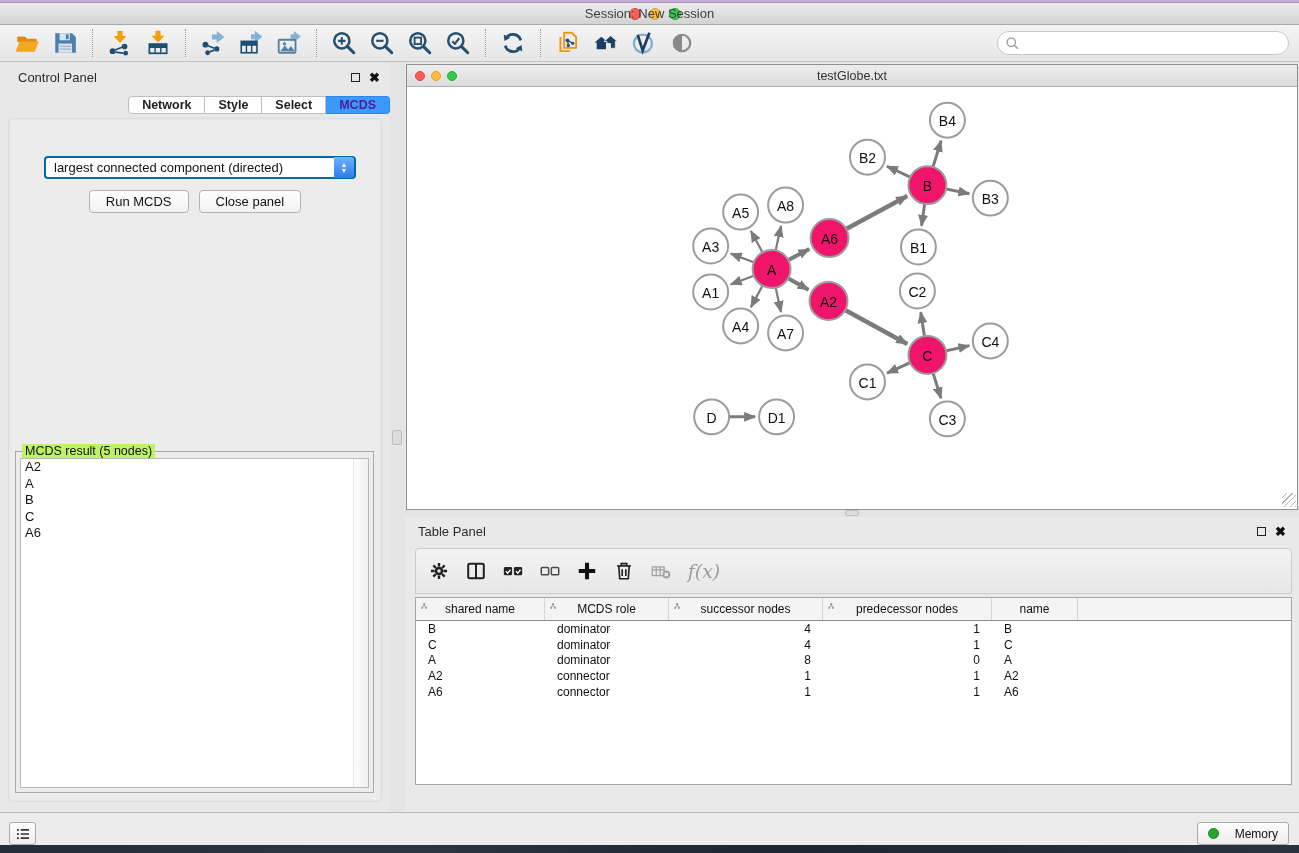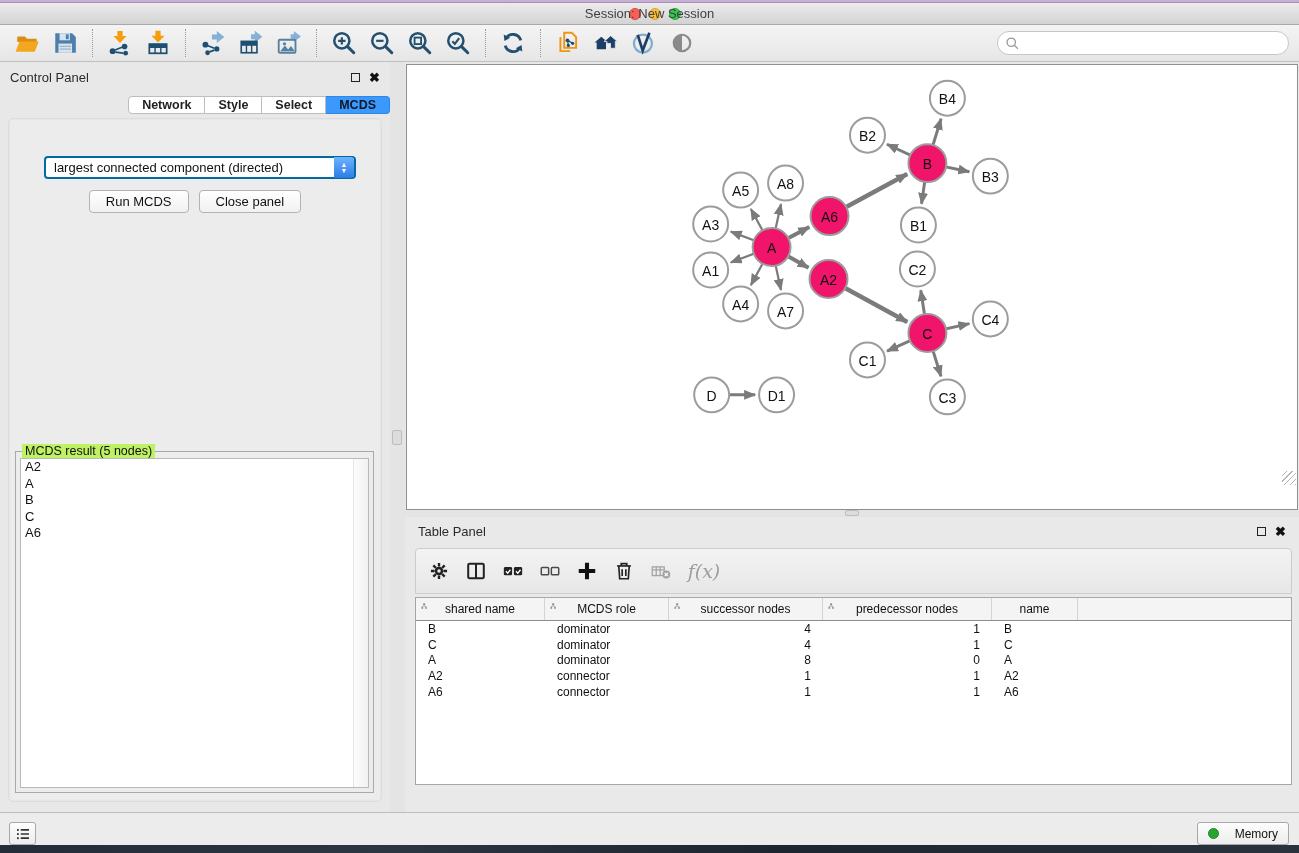--- a/index.html
+++ b/index.html
@@ -25,33 +25,33 @@
   .tb-btn svg { width:26px; height:26px; }
   .search-wrap { position:absolute; right:10px; top:6px; width:292px; height:24px;
     background:#fff; border:1px solid #c6c6c6; border-radius:12px; display:flex; align-items:center; }
   .search-wrap svg { width:15px; height:15px; margin-left:7px; }
   .search-wrap input { border:none; outline:none; background:transparent; flex:1; font-size:12px; padding:0 8px 0 4px; }
 
   
   .main { position:absolute; left:0; top:62px; width:1299px; height:750px; }
 
   
-  .control-panel { position:absolute; left:0; top:0; width:390px; height:750px; background:#e8e8e8; }
+  .control-panel { position:absolute; left:0; top:0; width:390px; height:750px; background:#e8e8e8;padding-left:8px; }
   .panel-head { height:30px; display:flex; align-items:center; padding:0 10px; }
   .panel-head .ph-title { font-size:13px; color:#2b2b2b; }
   .panel-head .ph-icons { margin-left:auto; display:flex; align-items:center; gap:9px; }
   .float-box { width:9px; height:9px; border:1.5px solid #222; display:inline-block; }
   .close-x { font-size:13px; font-weight:bold; color:#111; line-height:1; }
 
   .cp-tabs { display:flex; justify-content:flex-end; margin-top:4px; }
   .cp-tab { font-size:12.5px; font-weight:bold; color:#222; background:#fff; border:1px solid #bdbdbd; border-left:none;
     padding:2px 13px 3px; height:18px; display:flex; align-items:center; }
   .cp-tab:first-child { border-left:1px solid #bdbdbd; border-radius:4px 0 0 4px; }
   .cp-tab:last-child { border-radius:0 4px 4px 0; }
-  .cp-tab.active { background:#3b99fc; border-color:#2f86ea; color:#0f172a; }
+  .cp-tab.active { background:#3b99fc; border-color:#2f86ea; color:#4c1d95; }
 
   .cp-body { position:absolute; left:8px; right:8px; top:56px; bottom:10px; background:#ececec;
     border:1px solid #dcdcdc; border-radius:5px; box-shadow:inset 0 0 2px rgba(0,0,0,.08); }
   .opt-label { text-align:center; font-size:13px; color:#111; margin-top:16px; }
   .criterion { position:absolute; left:35px; width:312px; top:37px; height:23px; background:#fff;
     border:2px solid #0369a1; border-radius:4px; display:flex; align-items:center; }
   .criterion .crit-text { flex:1; font-size:13px; color:#111; padding-left:8px; white-space:nowrap; overflow:hidden; }
   .criterion .stepper { width:20px; height:21px; background:linear-gradient(#6eb2fd,#2c7de8); border-radius:0 3px 3px 0;
     display:flex; flex-direction:column; align-items:center; justify-content:center; color:#fff; font-size:7px; line-height:6px; }
   .btn-row { position:absolute; top:71px; left:0; right:0; display:flex; justify-content:center; gap:10px; }
@@ -321,20 +321,28 @@
           </div>
       </div>
     </div>
   </div>
 
   <div class="v-divider">
     <div class="v-handle"></div>
   </div>
 
   <div class="net-frame">
+    <div class="net-titlebar">
+      <div class="traffic">
+        <span class="tl red"></span>
+        <span class="tl yel"></span>
+        <span class="tl grn"></span>
+      </div>
+      <div class="net-title">testGlobe.txt</div>
+    </div>
     <div class="net-canvas">
       <svg id="network-svg" width="890" height="421" viewBox="406 87 891 421">
           <defs>
             <marker id="arrow" viewBox="0 0 12 10" refX="11" refY="5" markerWidth="12" markerHeight="10" orient="auto" markerUnits="userSpaceOnUse">
               <path d="M0 0L12 5L0 10z" fill="#7b7b7b"></path>
             </marker>
           </defs>
           <line x1="771" y1="269" x2="730.1174916574665" y2="284.4147162602995" stroke="#7b7b7b" stroke-width="2.2" marker-end="url(#arrow)"></line>
           <line x1="771" y1="269" x2="730.1174916574665" y2="253.5852837397005" stroke="#7b7b7b" stroke-width="2.2" marker-end="url(#arrow)"></line>
           <line x1="771" y1="269" x2="750.2720968585646" y2="307.1125960987682" stroke="#7b7b7b" stroke-width="2.2" marker-end="url(#arrow)"></line>

